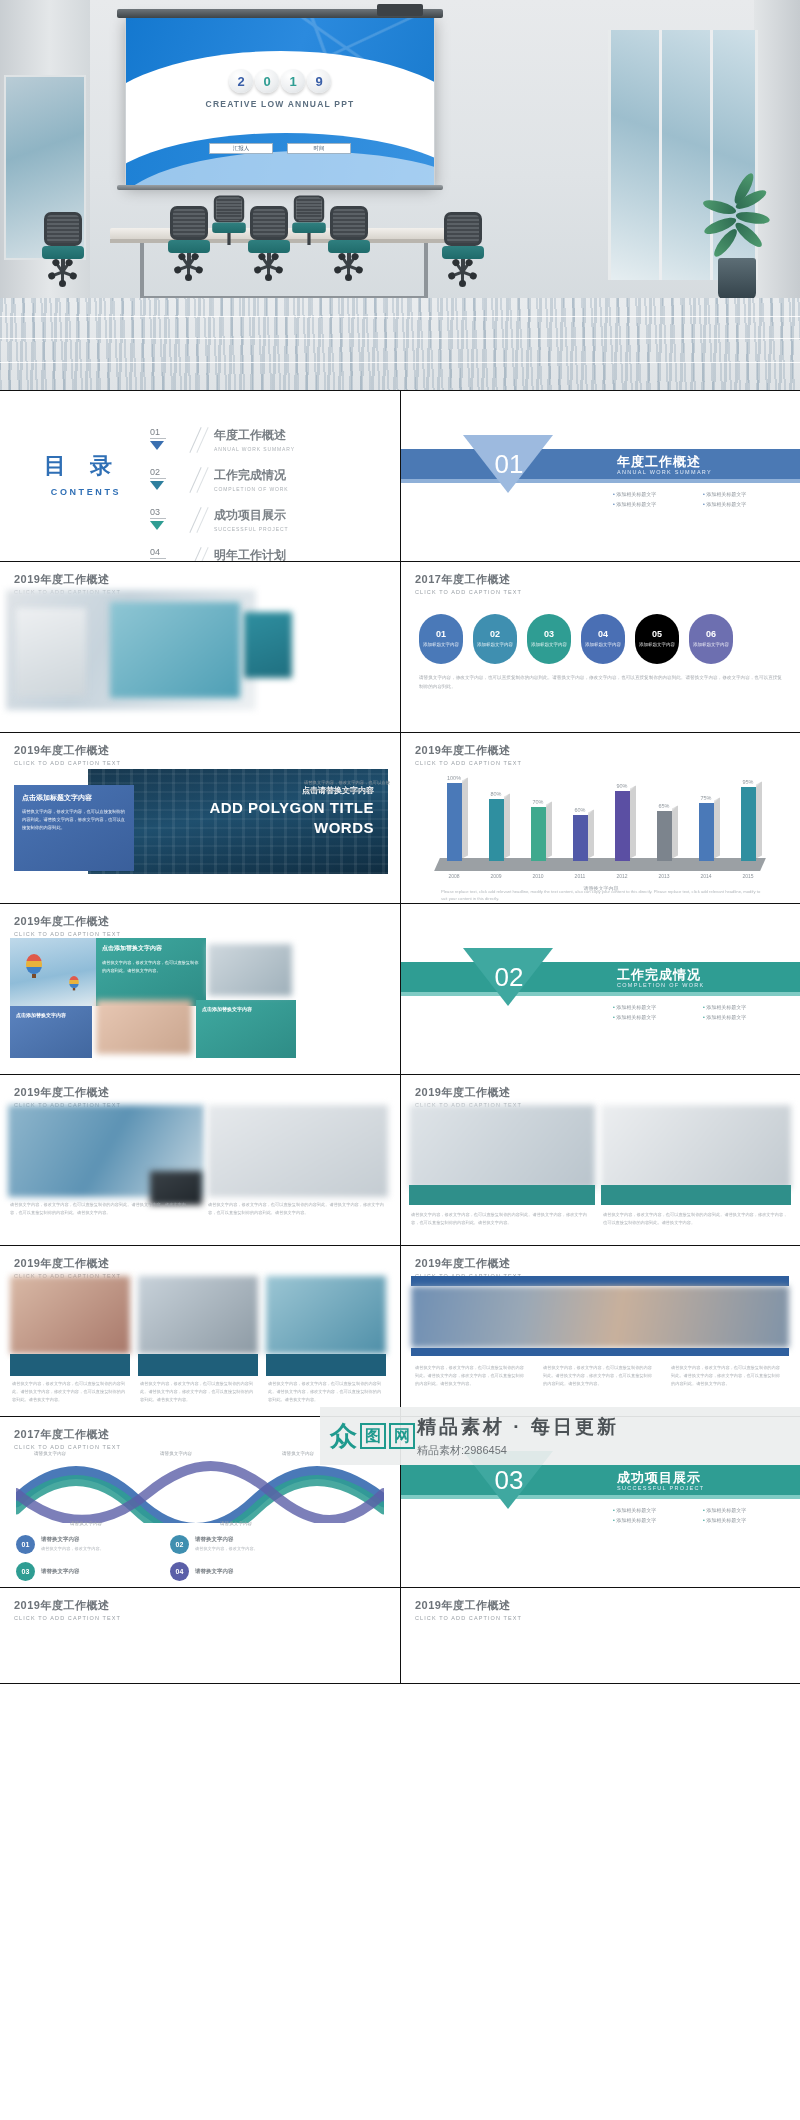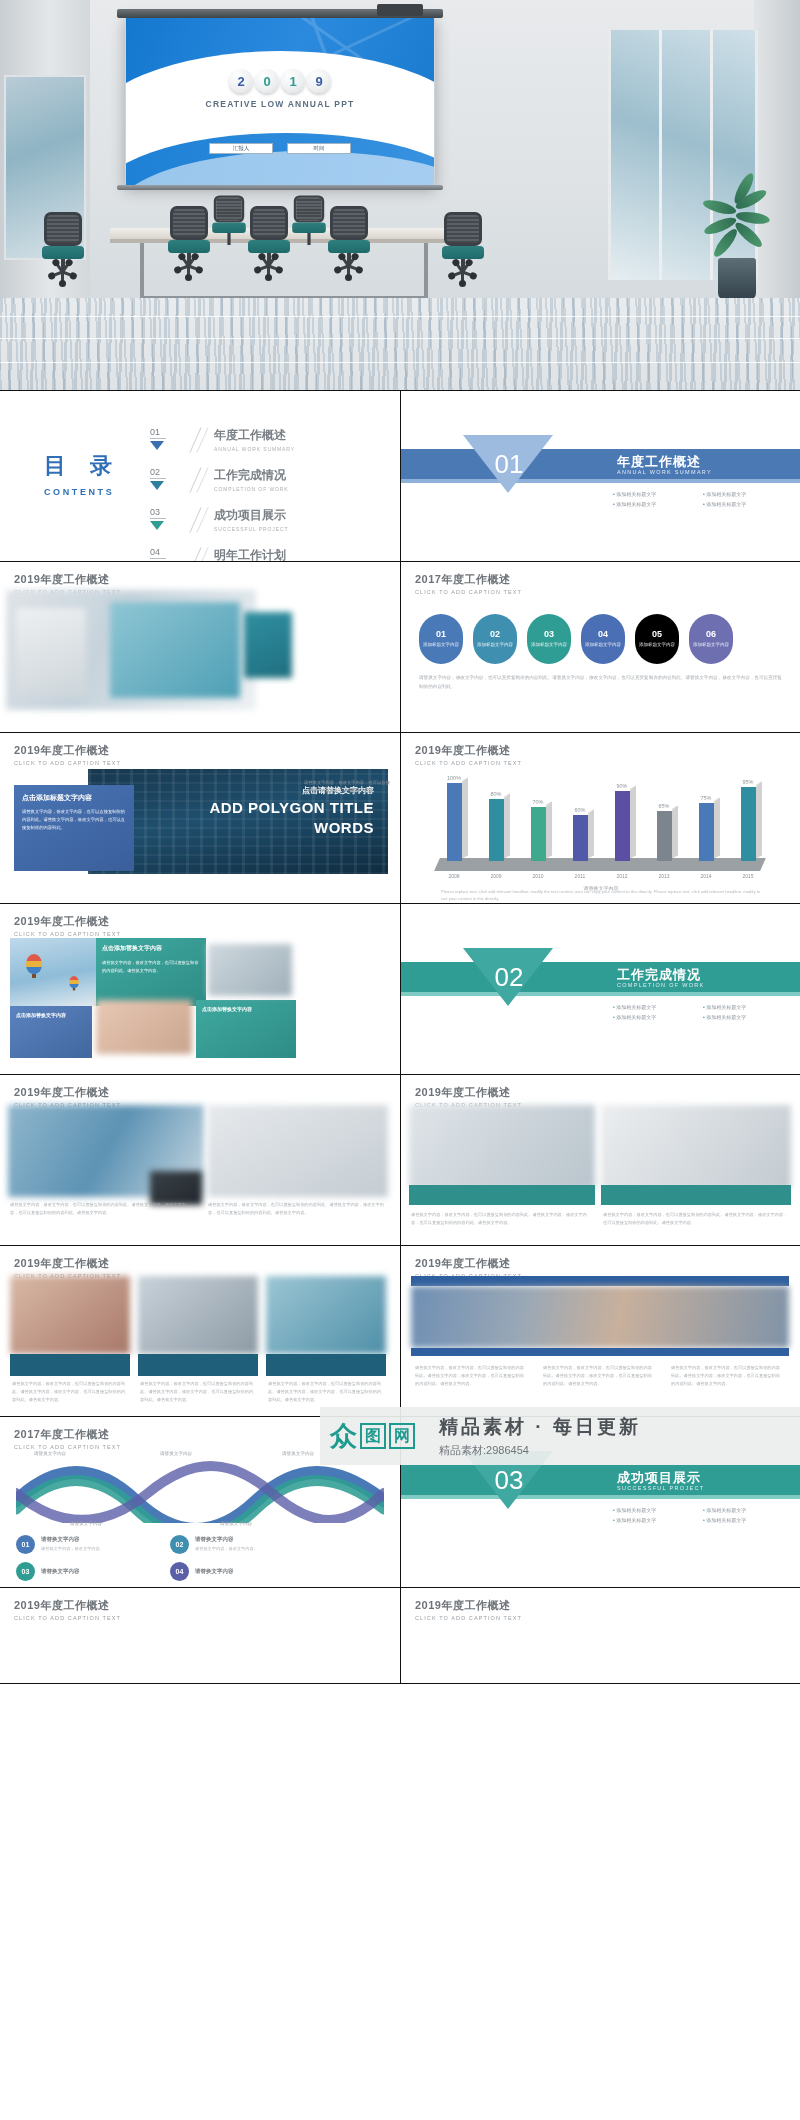--- a/index.html
+++ b/index.html
@@ -103,21 +103,21 @@
   .row { display:flex; border-bottom:1px solid #111; }
   .slide { width:400px; height:170px; position:relative; background:#fff; overflow:hidden; }
   .slide + .slide { border-left:1px solid #111; }
   .row:first-child { border-top:1px solid #111; }
 
   .ttl { position:absolute; left:14px; top:10px; }
   .ttl .cn { font:700 11px "Liberation Sans",sans-serif; color:#6d7379; letter-spacing:.5px; }
   .ttl .en { font:5.5px "Liberation Sans",sans-serif; color:#9aa0a6; letter-spacing:1.1px; margin-top:2px; }
 
   
-  .toc-left{ position:absolute; left:44px; top:60px; text-align:left; }
+  .toc-left{ position:absolute; left:44px; top:60px; text-align:right; }
   .toc-left .cn{ font:800 22px "Liberation Sans",sans-serif; color:#2f6fb5; letter-spacing:9px; }
   .toc-left .en{ font:700 9px "Liberation Sans",sans-serif; color:#2f6fb5; letter-spacing:2.6px; margin-top:6px; }
   .toc-list{ position:absolute; left:150px; top:36px; }
   .toc-item{ display:flex; align-items:flex-start; margin-bottom:14px; }
   .toc-num{ width:34px; position:relative; }
   .toc-num span{ font:9px "Liberation Sans",sans-serif; color:#7b8187; display:block;
       border-bottom:1px solid #b9bec3; padding-bottom:1px; width:16px; }
   .tri{ width:0;height:0;border-left:7px solid transparent;border-right:7px solid transparent;
       border-top:9px solid #3a6fb0; margin-top:2px; }
   .slash{ width:22px; height:26px; margin:0 4px; position:relative; }
@@ -220,21 +220,21 @@
   
   .blurph{ position:absolute; filter:blur(3px); }
 
   
   .wm{ position:absolute; left:320px; top:1407px; width:480px; height:58px;
       background:rgba(236,238,238,.93); display:flex; align-items:center; z-index:60; }
   .wm-logo{ display:flex; align-items:center; gap:3px; margin-left:10px; }
   .wm-logo .gl{ font:800 27px "Liberation Sans",sans-serif; color:#1f9a8e; line-height:1;}
   .wm-logo .bx{ width:26px;height:26px;border:2.5px solid #1f9a8e;display:flex;
       align-items:center;justify-content:center;font:800 16px "Liberation Sans",sans-serif;color:#1f9a8e;}
-  .wm-txt{ margin-left:24px; }
+  .wm-txt{ margin-left:2px; }
   .wm-txt .t1{ font:700 19px "Liberation Sans",sans-serif; color:#4c5256; letter-spacing:3px;}
   .wm-txt .t2{ font:11px "Liberation Sans",sans-serif; color:#6d7377; margin-top:3px;}
 </style>
 </head>
 <body>
 
 <div class="page">
 
   <div class="hero">
     <div class="hero-wallL"></div>

